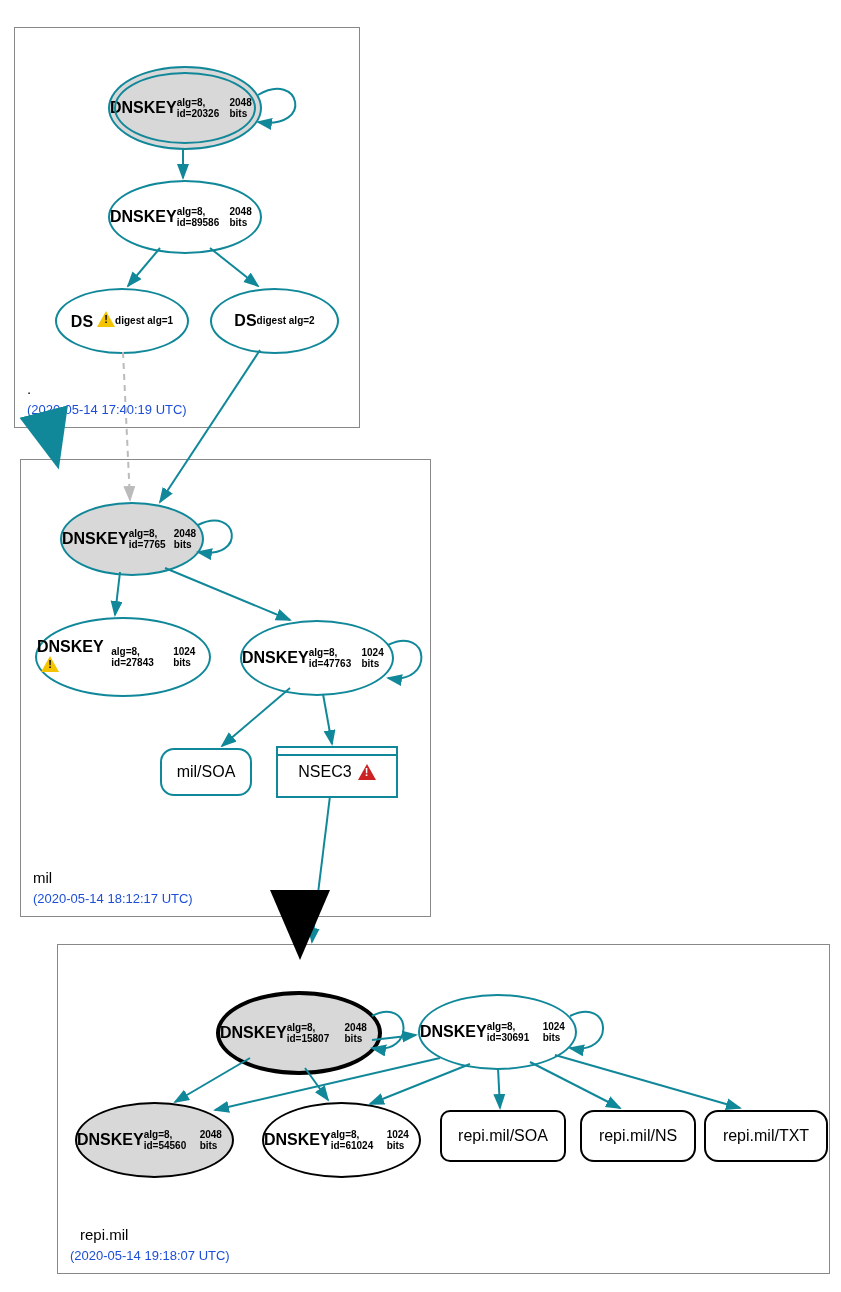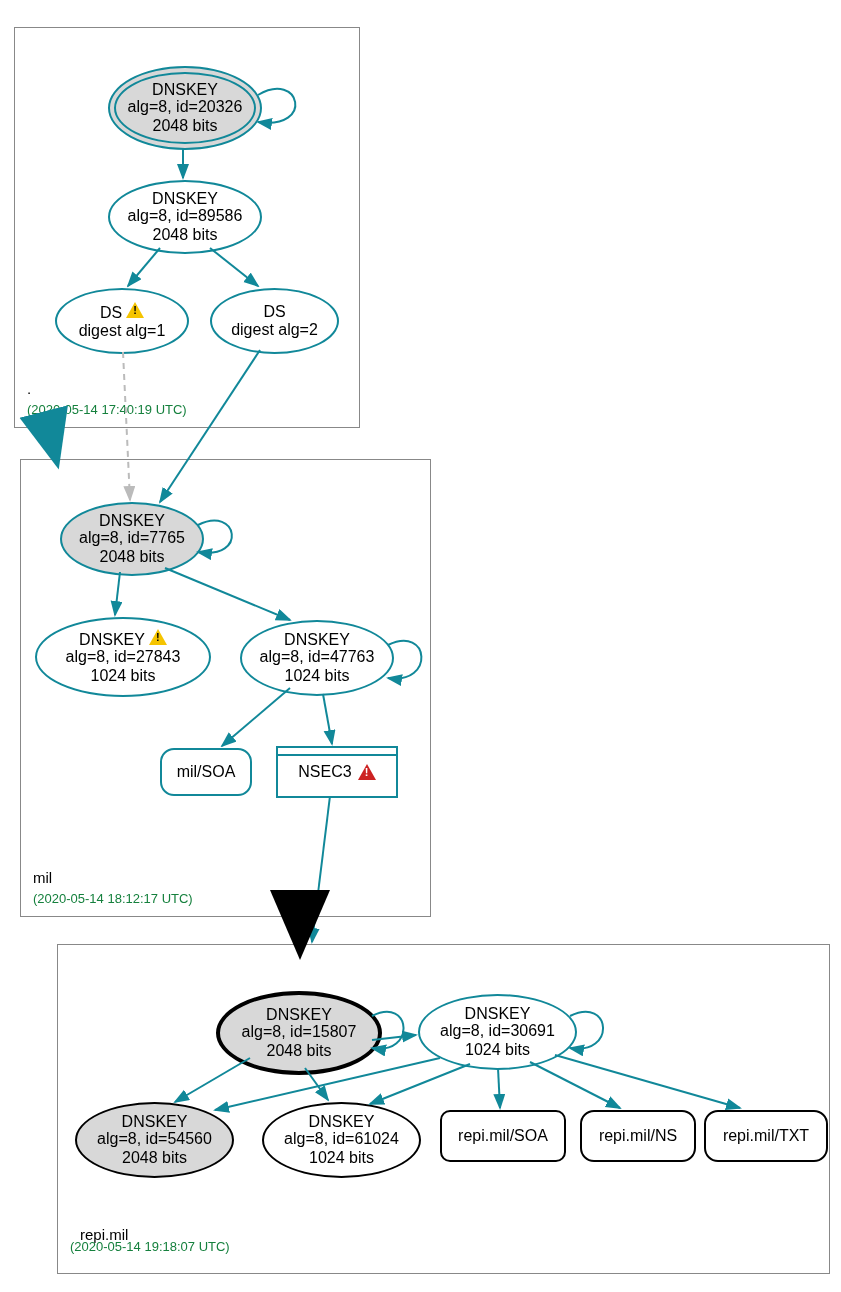--- a/index.html
+++ b/index.html
@@ -19,34 +19,34 @@
   .zone-label {
     position: absolute;
     left: 12px;
     font-size: 15px;
     color: #000;
   }
   .zone-ts {
     position: absolute;
     left: 12px;
     font-size: 13px;
-    color: #15803d;
+    color: #1d4ed8;
   }
   .node {
     position: absolute;
     background: #fff;
   }
   .ellipse {
     border: 2px solid #118899;
     border-radius: 50%;
     display: flex;
-    flex-direction: column;
     align-items: center;
     justify-content: center;
-    text-align: right;
+    text-align: left;
+    font-weight: bold;
   }
   .ellipse.double::after {
     content: "";
     position: absolute;
     left: 4px; right: 4px; top: 4px; bottom: 4px;
     border: 2px solid #118899;
     border-radius: 50%;
     pointer-events: none;
   }
   .ellipse.black { border-color: #000; }
@@ -67,21 +67,21 @@
     font-size:16px;
     position:absolute;
   }
   .nsec::before {
     content:"";
     position:absolute;
     left:0; right:0; top:6px;
     border-top:2px solid #118899;
   }
   .t1 { font-size: 16px; line-height: 1.1; }
-  .t2 { font-size: 16px; line-height: 1.15; }
+  .t2 { font-size: 10px; line-height: 1.15; }
   .warn {
     display:inline-block; width:18px; height:18px;
     position:relative; margin-left:4px; vertical-align:-2px;
   }
   .warn::before{
     content:""; position:absolute; left:0; top:0;
     border-left:9px solid transparent;
     border-right:9px solid transparent;
     border-bottom:16px solid #f5c400;
   }
@@ -108,21 +108,21 @@
   <div class="zone-ts" style="bottom:10px;">(2020-05-14 17:40:19 UTC)</div>
 </div>
 
 <div class="zone" style="left:20px; top:459px; width:409px; height:456px;">
   <div class="zone-label" style="bottom:30px;">mil</div>
   <div class="zone-ts" style="bottom:10px;">(2020-05-14 18:12:17 UTC)</div>
 </div>
 
 <div class="zone" style="left:57px; top:944px; width:771px; height:328px;">
   <div class="zone-label" style="bottom:30px;margin-left:10px;">repi.mil</div>
-  <div class="zone-ts" style="bottom:19px;margin-top:44px;">(2020-05-14 19:18:07 UTC)</div>
+  <div class="zone-ts" style="bottom:10px;margin-top:44px;">(2020-05-14 19:18:07 UTC)</div>
 </div>
 
 <div class="node ellipse gray double" style="left:108px; top:66px; width:150px; height:80px;">
   <div class="t1">DNSKEY</div>
   <div class="t2">alg=8, id=20326</div>
   <div class="t2">2048 bits</div>
 </div>
 
 <div class="node ellipse" style="left:108px; top:180px; width:150px; height:70px;">
   <div class="t1">DNSKEY</div>

